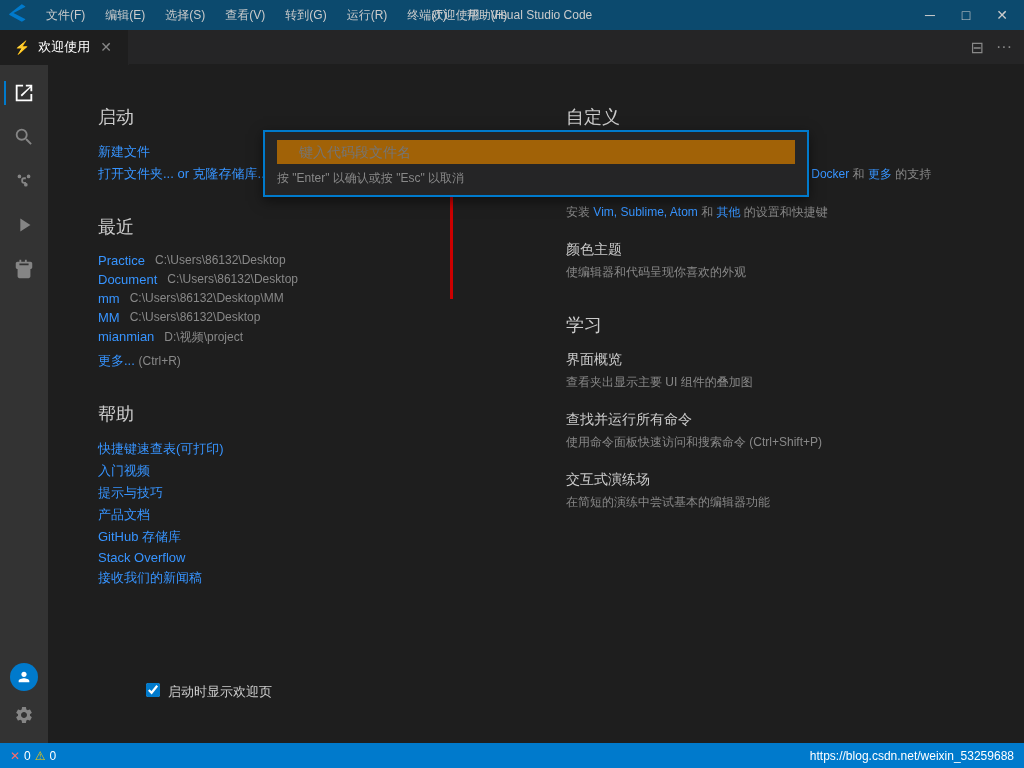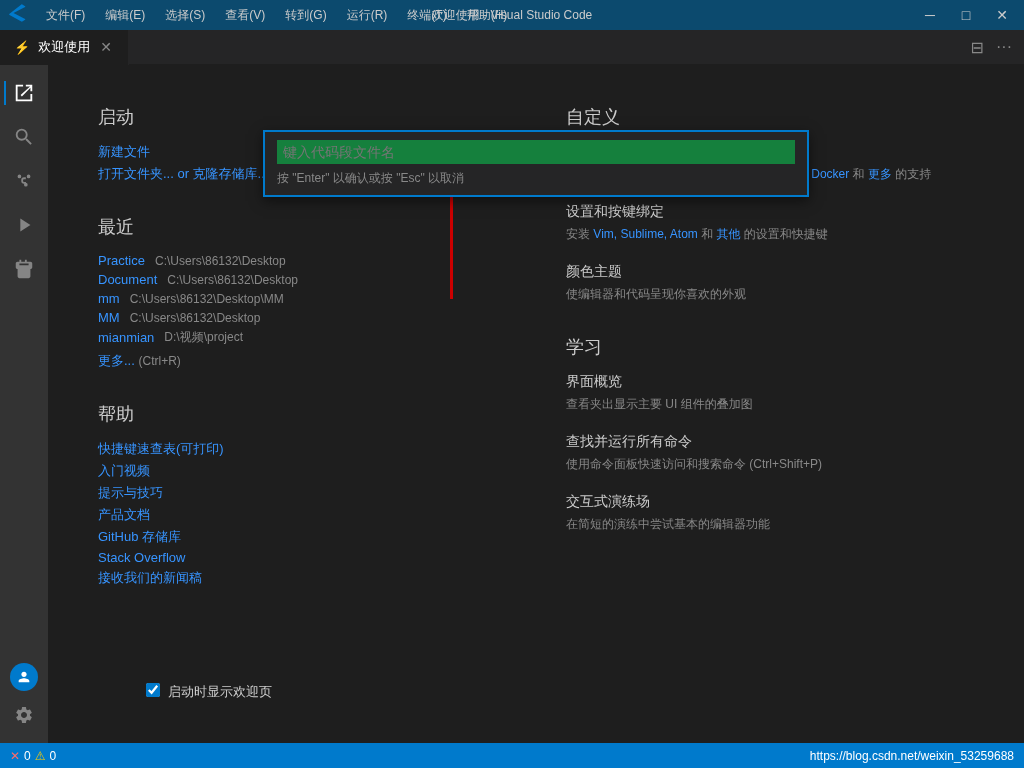--- a/index.html
+++ b/index.html
@@ -118,27 +118,27 @@
       top: 65px;
       left: 215px;
       right: 215px;
       background: #252526;
       border: 2px solid #007acc;
       z-index: 100;
       padding: 8px 12px;
       box-shadow: 0 4px 12px rgba(0,0,0,0.5);
     }
     .snippet-input-field {
-      background: #15803d;
+      background: #a16207;
       border: none;
       outline: none;
       width: 100%;
       color: #cccccc;
       font-size: 14px;
-      padding: 4px 6px;
+      padding: 4px 22px;
       margin-bottom: 6px;
     }
     .snippet-hint {
       font-size: 12px;
       color: #888888;
     }
 
     
     .red-arrow {
       position: absolute;
@@ -256,21 +256,21 @@
       color: #3794ff;
       cursor: pointer;
       text-decoration: none;
       display: block;
       margin-bottom: 4px;
       font-size: 13px;
     }
 
     .recent-item {
       display: flex;
-      align-items: center;
+      align-items: flex-start;
       margin-bottom: 4px;
       gap: 10px;
     }
     .recent-name {
       color: #3794ff;
       cursor: pointer;
       font-size: 13px;
       white-space: nowrap;
     }
     .recent-path {
@@ -525,21 +525,20 @@
           <div class="section-title">自定义</div>
 
           <div class="customize-item">
             <div class="customize-item-title">工具和语言</div>
             <div class="customize-item-desc">
               安装对 <span class="link">JavaScript, Python, Java, PHP, Azure, Docker</span> 和 <span class="link">更多</span> 的支持
             </div>
           </div>
 
           <div class="customize-item">
-            <div class="customize-item-title">设置和按键绑定</div>
             <div class="customize-item-desc">
               安装 <span class="link">Vim, Sublime, Atom</span> 和 <span class="link">其他</span> 的设置和快捷键
             </div>
           </div>
 
           <div class="customize-item">
             <div class="customize-item-title">颜色主题</div>
             <div class="customize-item-desc">使编辑器和代码呈现你喜欢的外观</div>
           </div>
         </div>

